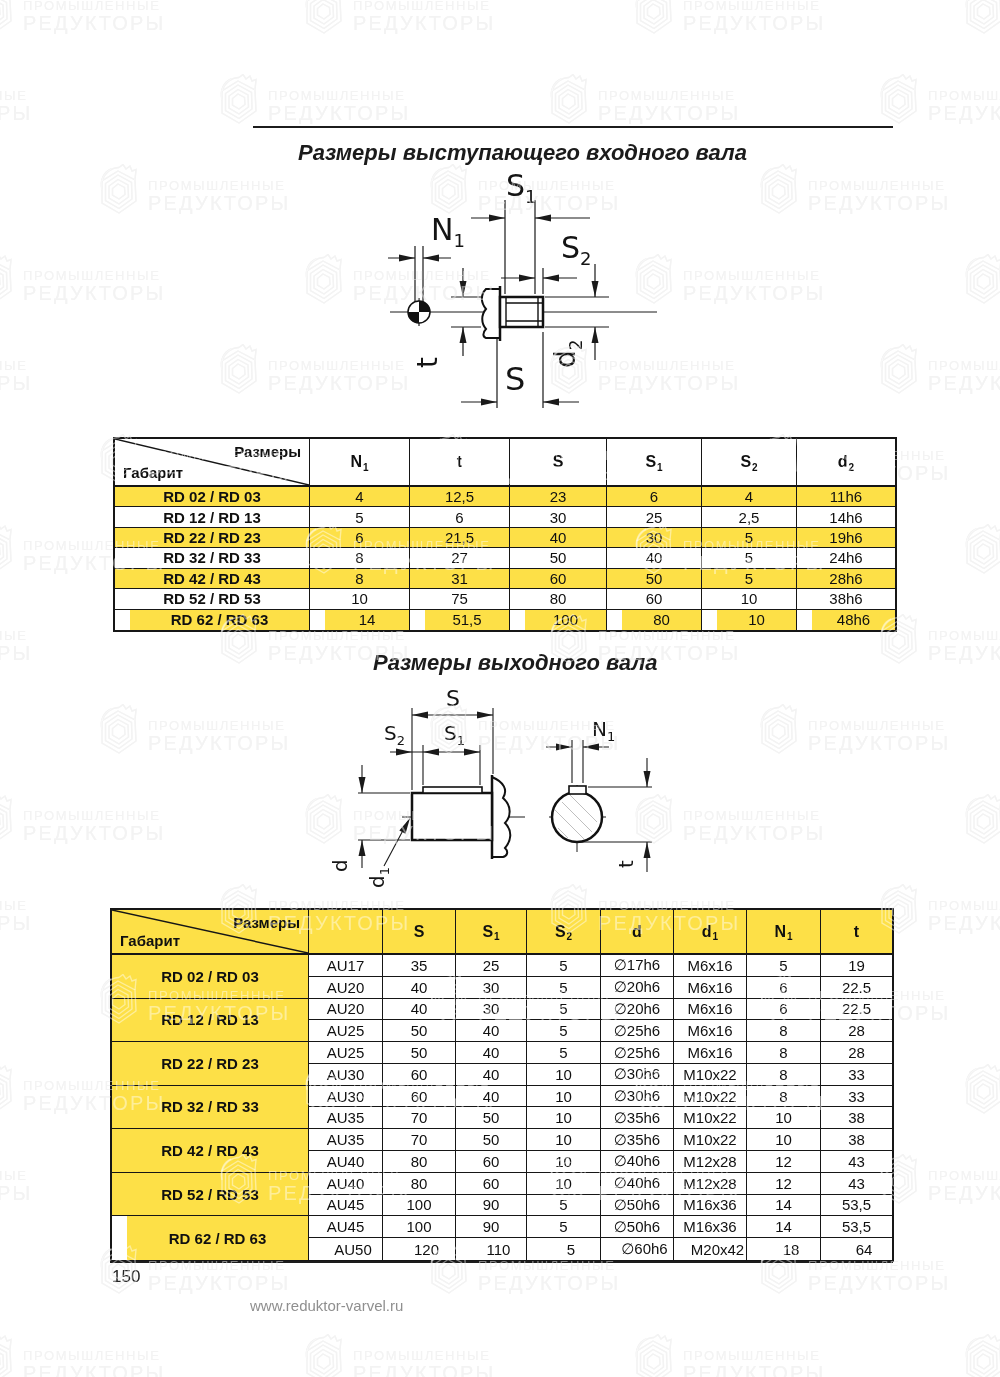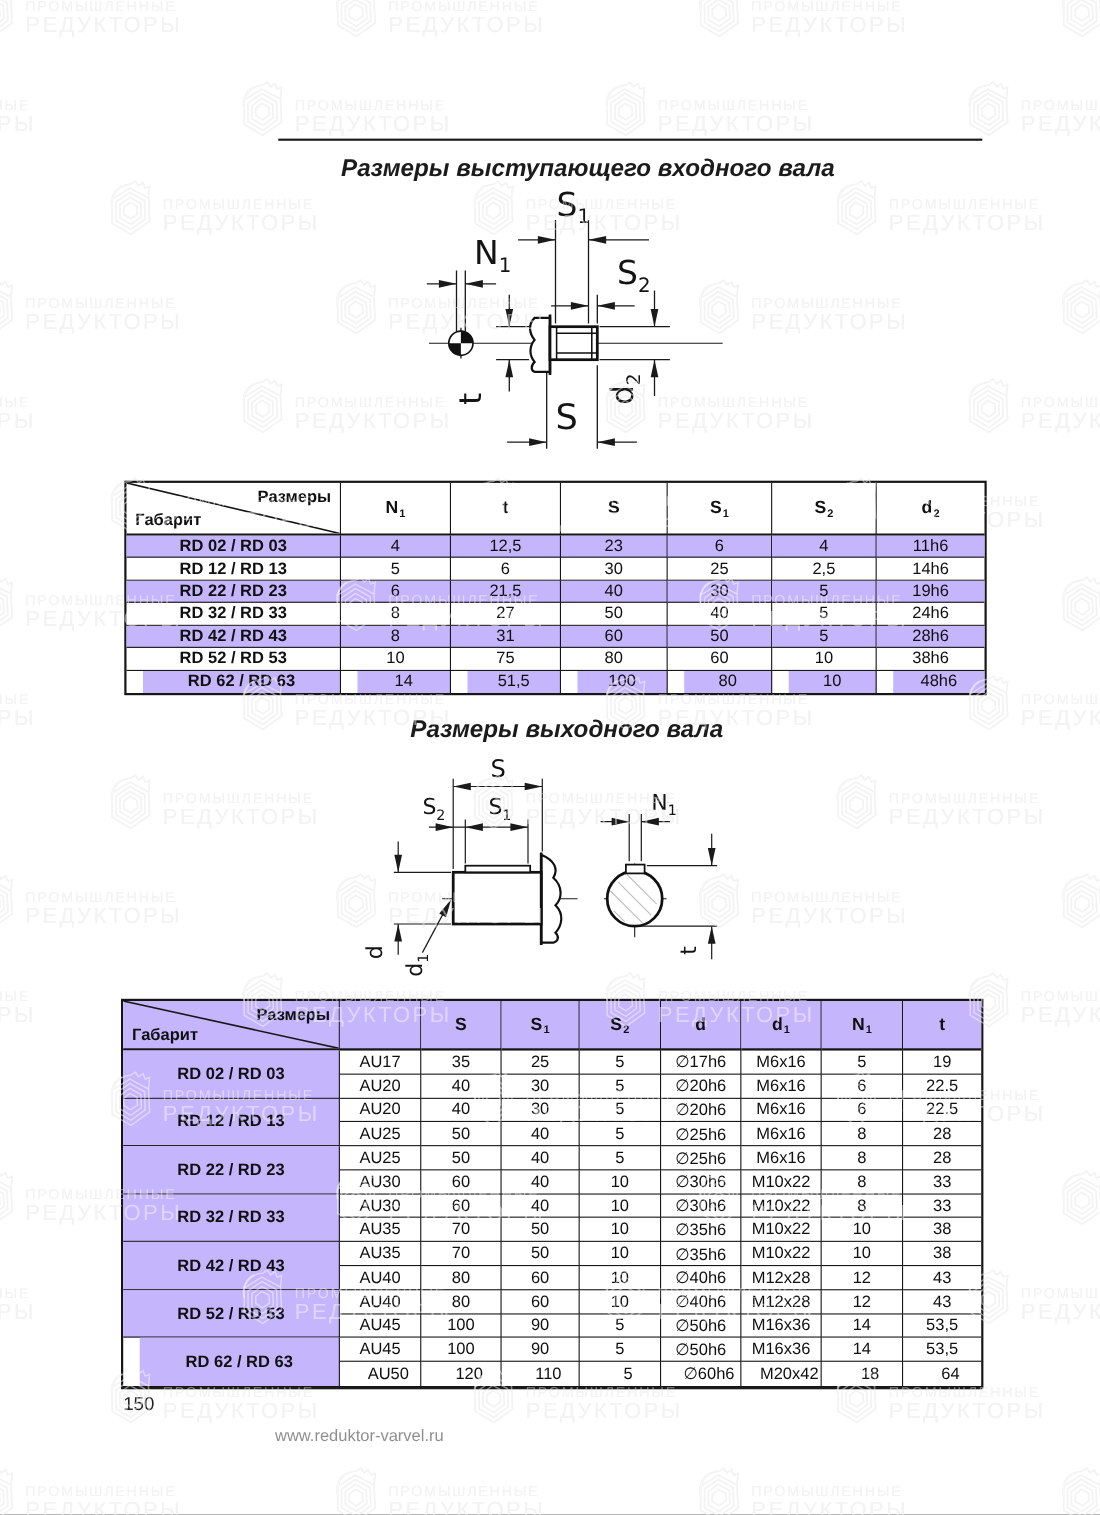--- a/index.html
+++ b/index.html
@@ -12,38 +12,38 @@
   .wm-ic{flex:none;}
   .wm-tx{margin-left:5px;margin-top:15px;line-height:1.08;}
   .wm-l1{font-size:13px;letter-spacing:1.6px;}
   .wm-l2{font-size:20px;letter-spacing:2.2px;}
   #content{position:absolute;inset:0;z-index:1;}
   .abs{position:absolute;}
   #hdr-title{right:107px;top:81px;font-size:17px;font-weight:bold;color:#8b8b8b;text-align:right;}
   #hdr-sub{right:107px;top:102px;font-size:16.5px;font-style:italic;color:#9d9d9d;text-align:right;}
   #hdr-rule{left:253px;top:126px;width:640px;height:2px;background:#1c1c1c;}
   .sec-title{font-size:22px;font-style:italic;font-weight:bold;color:#1b1b1b;}
-  #sec1{left:310px;top:140px;}
+  #sec1{left:298px;top:140px;}
   #sec2{left:373px;top:650px;}
   .fig{position:absolute;}
   
   .tbl{position:absolute;display:grid;border:2px solid #161616;background:#fff;box-sizing:content-box;}
   #table1{left:113px;top:437px;grid-template-columns:195px 100px 100px 97px 95px 95px 98px;
           grid-template-rows:48px repeat(7,20.43px);}
   #table2{left:110px;top:908px;grid-template-columns:197px 74px 73px 71px 74px 73px 73px 74px 71px;
           grid-template-rows:45px repeat(14,21.79px);}
   .cell{border-right:1.5px solid #161616;border-bottom:1.5px solid #161616;display:flex;
         align-items:center;justify-content:center;font-size:15px;color:#101010;position:relative;
         overflow:hidden;box-sizing:border-box;}
   .cell.nr{border-right:none;}
   .cell.nb{border-bottom:none;margin-left:15px;}
   .cell.hdr{font-weight:bold;font-size:16px;border-bottom-width:2px;}
   .cell.lbl{font-weight:bold;font-size:15px;}
   .cell.span2{grid-row:span 2;}
-  .shade{background:#c4b5fd;}
+  .shade{background:#fde047;}
   #table2 .thin{border-bottom-width:1px;}
   #table2 .thick{border-bottom-width:1.8px;}
   .hb-s{font-size:10px;position:relative;top:5px;margin-left:1px;}
   .corner .diag{position:absolute;inset:0;width:100%;height:100%;}
   .c-top{position:absolute;top:4px;right:8px;font-weight:bold;font-size:15px;}
   .c-bot{position:absolute;bottom:4px;left:8px;font-weight:bold;font-size:15px;}
   
   #ftr-rule{left:110px;top:1261px;width:783px;height:2px;background:#1c1c1c;}
   #ftr-page{left:112px;top:1267px;font-size:17px;color:#222;}
   #ftr-note{left:250px;top:1269px;width:643px;font-size:15.5px;color:#2e2e2e;text-align:center;}

